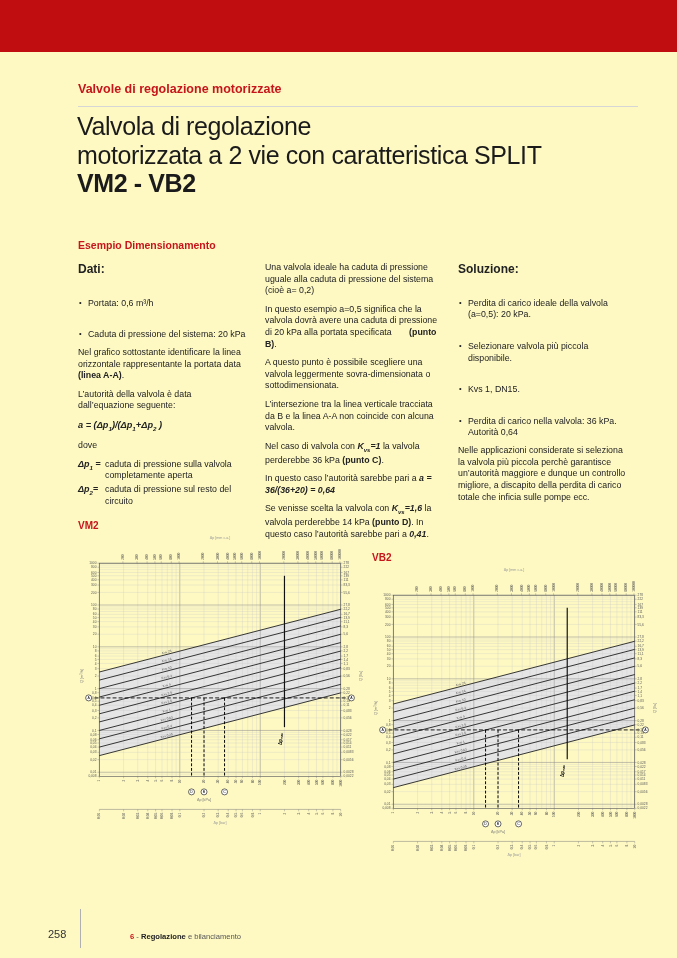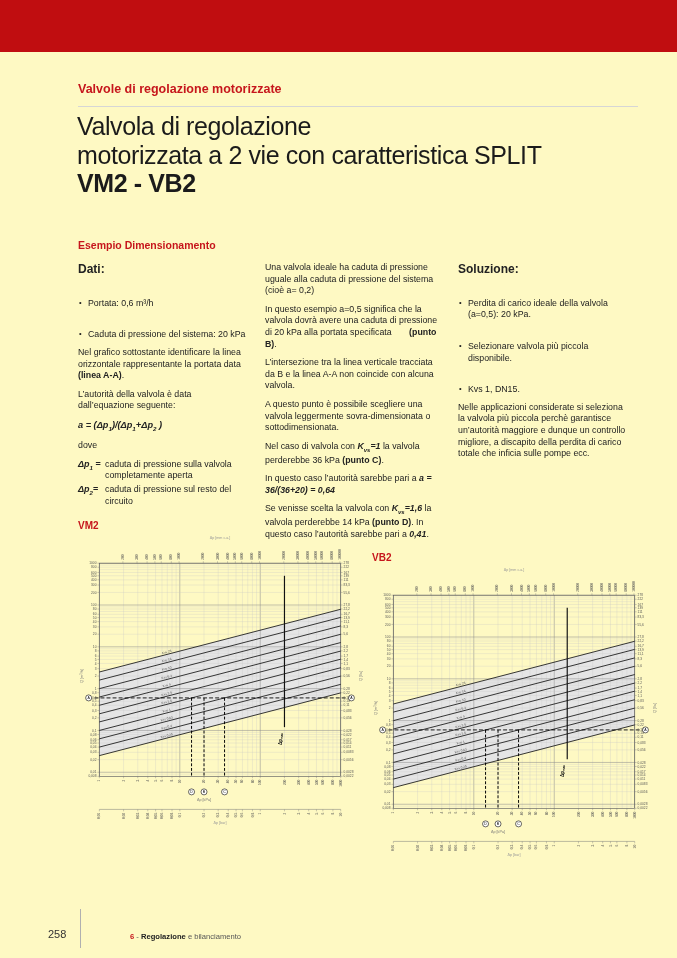--- a/index.html
+++ b/index.html
@@ -71,33 +71,34 @@
       </div>
       <div class="def">
         <span class="term"><span style="font-weight: bold; font-style: italic;">Δp</span><sub style="font-weight: bold; font-style: italic;">2</sub><span style="font-weight: bold;">=</span></span>
         <span>caduta di pressione sul resto del circuito</span>
       </div>
     </div>
 
     <div class="col col-mid">
       <p><span>Una valvola ideale ha caduta di pressione uguale alla caduta di pressione del sistema (cioè a= 0,2)</span></p>
       <p><span>In questo esempio a=0,5 significa che la valvola dovrà avere una caduta di pressione di 20 kPa alla portata specificata </span><span style="font-weight: bold; padding-left: 15px;">(punto B)</span><span>.</span></p>
+      <p><span>A questo punto è possibile scegliere una valvola leggermente sovra-dimensionata o sottodimensionata.</span></p>
       <p><span>L’intersezione tra la linea verticale tracciata da B e la linea A-A non coincide con alcuna valvola.</span></p>
-      <p><span>A questo punto è possibile scegliere una valvola leggermente sovra-dimensionata o sottodimensionata.</span></p>
       <p><span>Nel caso di valvola con </span><span style="font-weight: bold; font-style: italic;">K</span><sub style="font-weight: bold; font-style: italic;">vs</sub><span style="font-weight: bold; font-style: italic;">=1</span><span> la valvola perderebbe 36 kPa </span><span style="font-weight: bold;">(punto C)</span><span>.</span></p>
       <p><span>In questo caso l’autorità sarebbe pari a </span><span style="font-weight: bold; font-style: italic;">a = 36/(36+20)  = 0,64</span></p>
       <p><span>Se venisse scelta la valvola con </span><span style="font-weight: bold; font-style: italic;">K</span><sub style="font-weight: bold; font-style: italic;">vs</sub><span style="font-weight: bold; font-style: italic;">=1,6</span><span> la valvola perderebbe 14 kPa </span><span style="font-weight: bold;">(punto D)</span><span>. In questo caso l’autorità sarebbe pari a </span><span style="font-weight: bold; font-style: italic;">0,41</span><span>.</span></p>
     </div>
 
     <div class="col col-sol">
       <div class="colhead">Soluzione:</div>
       <ul>
         <li>Perdita di carico ideale della valvola (a=0,5): 20 kPa.</li>
         <li>Selezionare valvola più piccola disponibile.</li>
         <li>Kvs 1, DN15.</li>
+        <li>Perdita di carico nella valvola: 36 kPa. Autorità 0,64</li>
       </ul>
       <p>Nelle applicazioni considerate si seleziona la valvola più piccola perchè garantisce un’autorità maggiore e dunque un controllo migliore, a discapito della perdita di carico totale che inficia sulle pompe ecc.</p>
     </div>
   </div>
 
   <div class="chart-block" style="left:76px;top:520px;">
     <div class="chart-title" style="color: rgb(198, 22, 28);">VM2</div>
     <svg id="chart0" class="chart-svg" viewBox="0 0 298 302">
         <polygon points="24,227.73767547958292 272,163.28686132716112 272,77.35244245726538 24,141.8032566096872" fill="#e5e5e5"></polygon>
         <line x1="24" y1="30" x2="24" y2="249" stroke="#8f8f8f" stroke-width="0.55"></line>

